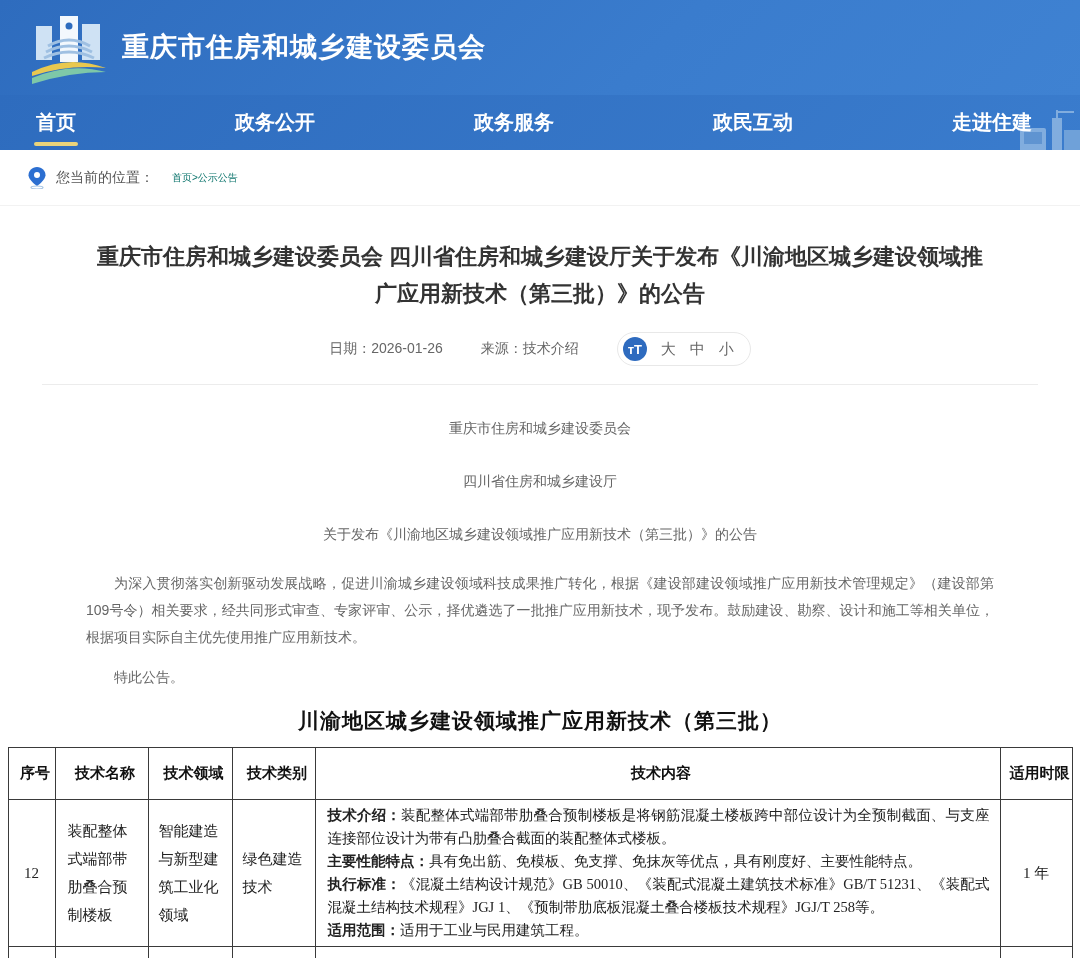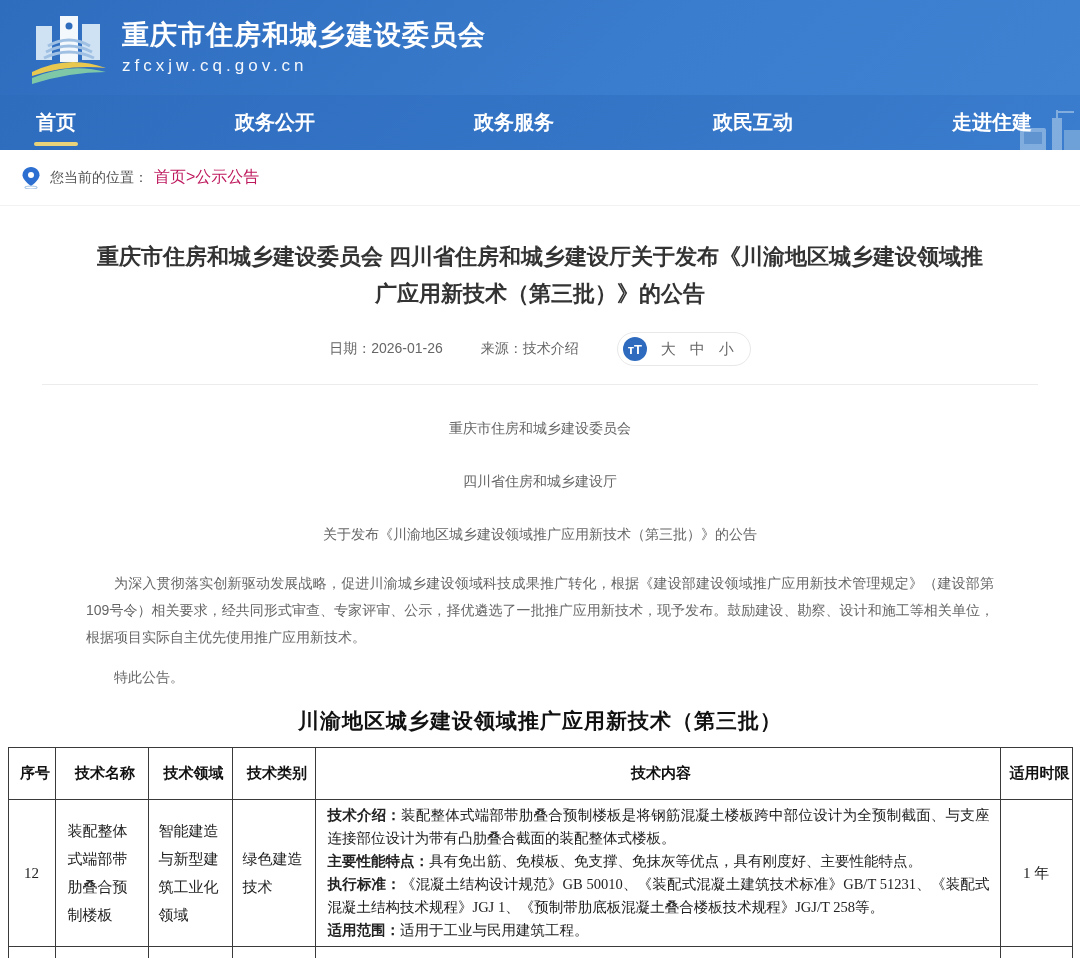--- a/index.html
+++ b/index.html
@@ -25,25 +25,25 @@
   .nav { height:55px; background:linear-gradient(135deg,#2e6cbe 0%,#3a7ccd 100%);
     display:flex; align-items:center; justify-content:space-between;
     padding:0 42px 0 30px; position:relative; overflow:hidden; }
   .nav-item { color:#fff; font-size:20px; font-weight:bold; text-decoration:none;
     position:relative; padding:14px 6px; z-index:2; }
   .nav-item.active::after { content:""; position:absolute; left:4px; right:4px; bottom:4px;
     height:4px; background:#e9d37a; border-radius:2px; }
   .nav-decor { position:absolute; right:-4px; bottom:-6px; opacity:.55; z-index:1; }
 
   
-  .breadcrumb { height:56px; display:flex; align-items:center; padding:0 22px;
+  .breadcrumb { height:56px; display:flex; align-items:center; padding:0 28px;
     border-bottom:1px solid #f2f2f2; }
   .pin-icon { width:18px; height:22px; margin-right:10px; }
   .crumb-label { font-size:14px; color:#555; }
-  .crumb-path { font-size:16px; color:#be185d; margin-left:6px; text-decoration:none; }
+  .crumb-path { font-size:10px; color:#0f766e; margin-left:18px; text-decoration:none; }
 
   
   .article { padding:0 42px; }
   .article-title { margin:32px 48px 0; text-align:center; font-size:22px; font-weight:bold;
     color:#333; line-height:37px; }
   .meta-row { margin-top:20px; display:flex; align-items:center; justify-content:center;
     gap:38px; color:#666; font-size:14px; }
   .meta-item { white-space:nowrap; }
   .fontsize-widget { display:flex; align-items:center; gap:14px; border:1px solid #e8e8e8;
     border-radius:17px; padding:4px 16px 4px 5px; background:#fff; }
@@ -82,21 +82,20 @@
     <rect x="30" y="4" width="18" height="46" fill="#f3f8fd"></rect>
     <circle cx="39" cy="14" r="3.5" fill="#2e6cbe"></circle>
     <path d="M18 34 q21 -12 42 0" fill="none" stroke="#9fc0e2" stroke-width="3"></path>
     <path d="M16 40 q23 -12 46 0" fill="none" stroke="#9fc0e2" stroke-width="3"></path>
     <path d="M14 46 q25 -12 50 0" fill="none" stroke="#9fc0e2" stroke-width="3"></path>
     <path d="M2 60 q36 -18 74 -4 q-38 -4 -74 8 z" fill="#e9c84f"></path>
     <path d="M2 66 q38 -16 74 -6 q-36 0 -74 12 z" fill="#7ec8a8"></path>
   </svg>
   <div class="site-ident">
     <div class="site-title">重庆市住房和城乡建设委员会</div>
-    <div class="site-url">zfcxjw.cq.gov.cn</div>
   </div>
 </div>
 
 <div class="nav">
   <a class="nav-item active">首页</a>
   <a class="nav-item">政务公开</a>
   <a class="nav-item">政务服务</a>
   <a class="nav-item">政民互动</a>
   <a class="nav-item">走进住建</a>
   <svg class="nav-decor" width="70" height="46" viewBox="0 0 70 46">

